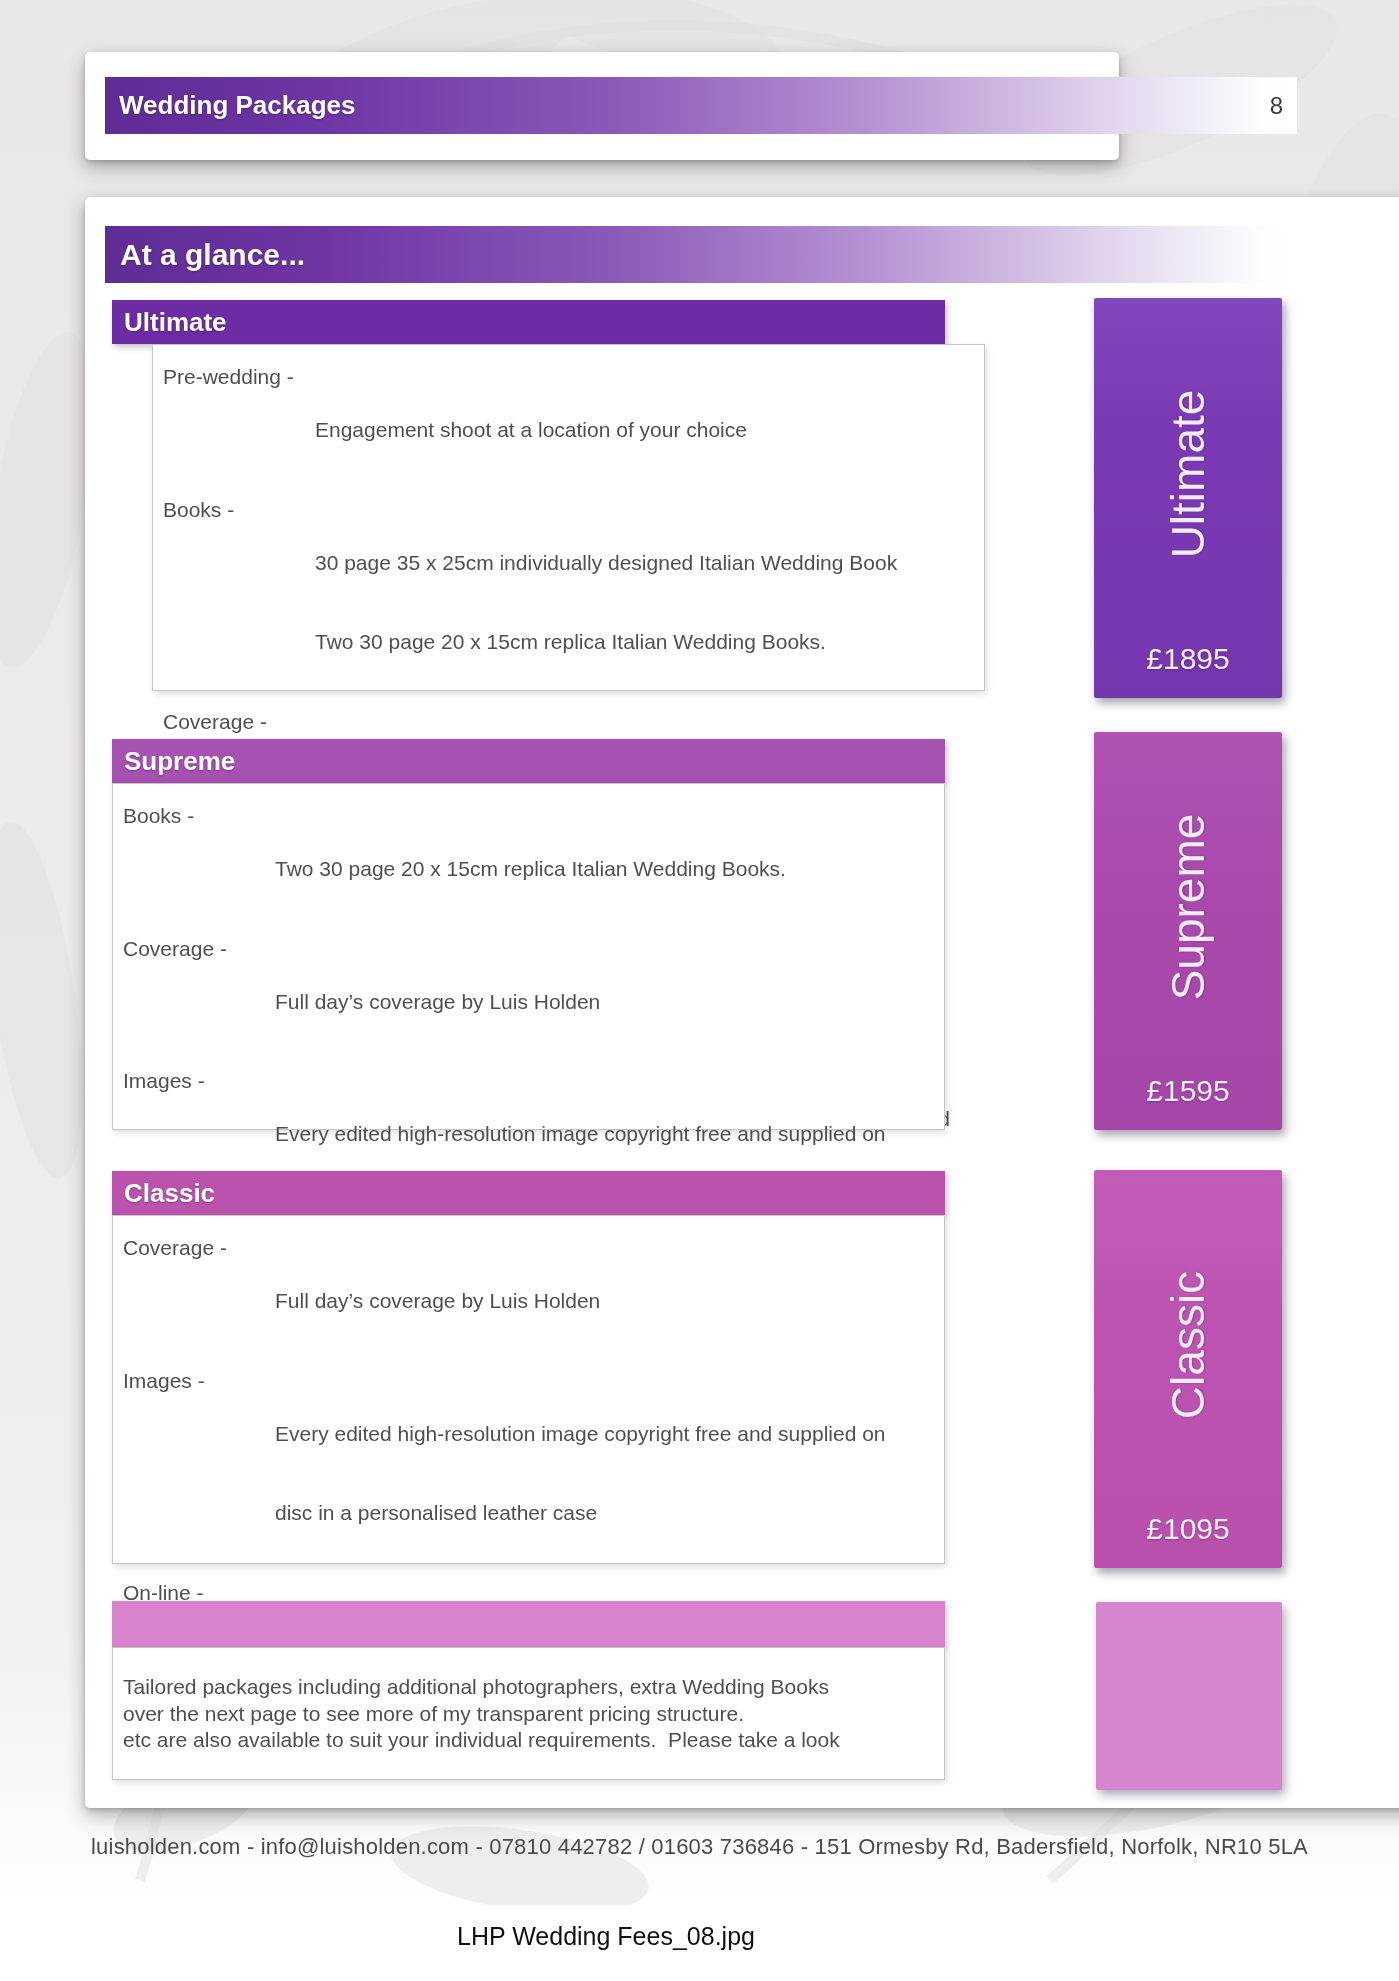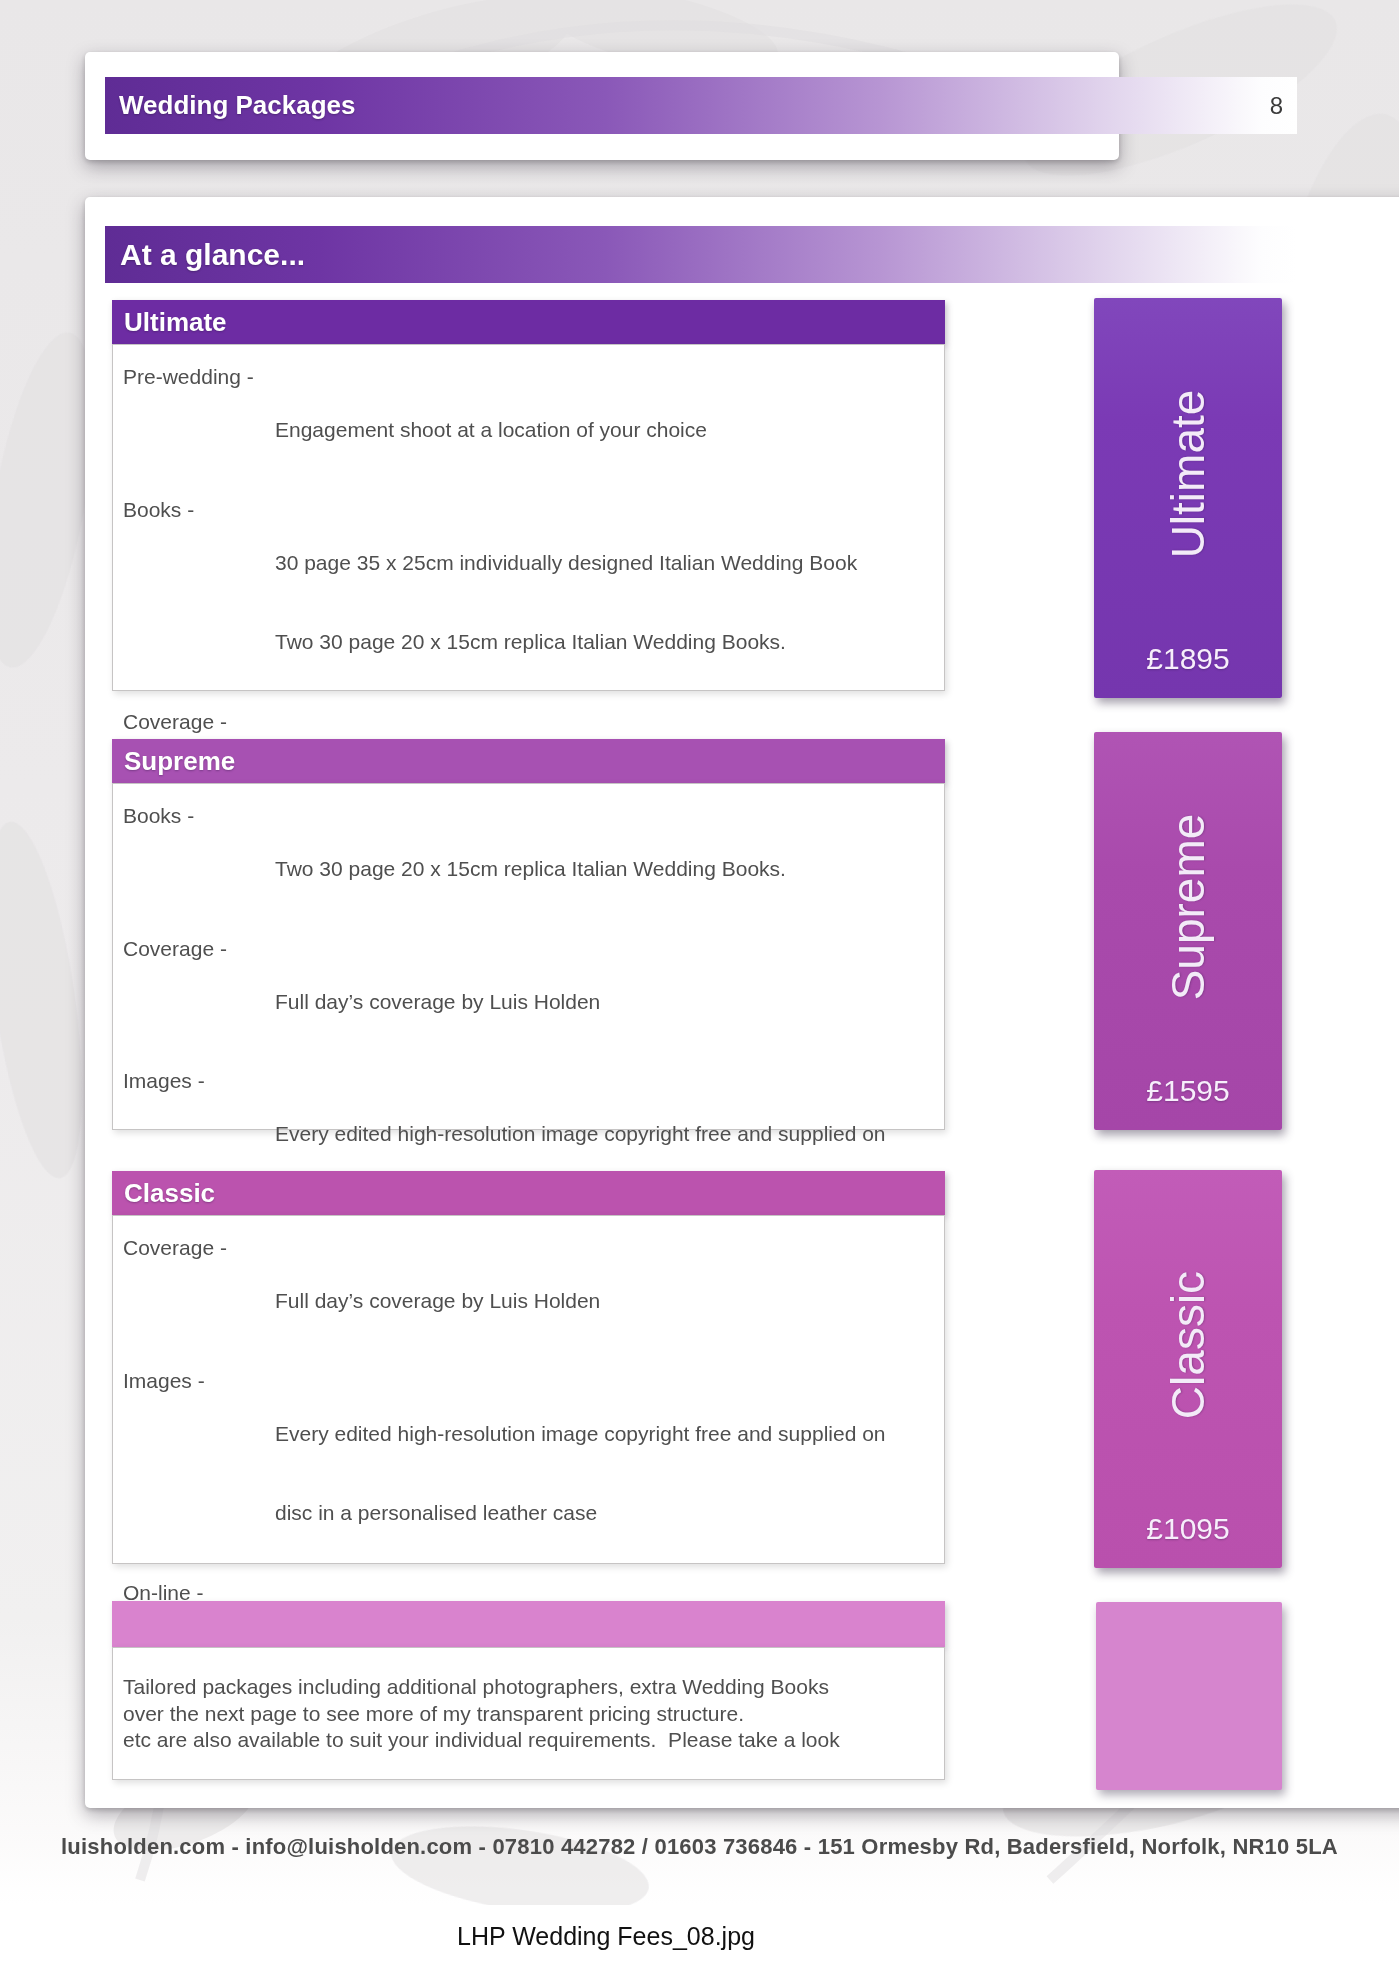--- a/index.html
+++ b/index.html
@@ -39,21 +39,21 @@
     text-shadow:0 1px 2px rgba(40,20,60,.35);
     box-shadow:2px 3px 6px rgba(60,50,70,.3);
   }
   .pkg-box{
     position:absolute;left:27px;width:833px;background:#fff;
     border:1px solid #c6c4c4;box-sizing:border-box;
     box-shadow:2px 3px 7px rgba(0,0,0,.13);
     padding:19px 8px 0 10px;
   }
   .hdr-ultimate{top:103px;background:#6d2ca3;}
-  .box-ultimate{top:147px;height:347px;}
+  .box-ultimate{top:147px;height:347px;margin-left:40px;}
   .hdr-supreme{top:542px;background:#a751b2;}
   .box-supreme{top:586px;height:347px;}
   .hdr-classic{top:974px;background:#bb53ae;}
   .box-classic{top:1018px;height:349px;}
   .pkg-row{display:flex;}
   .pkg-label{
     width:152px;flex:0 0 152px;color:#4f4f4f;font-size:21px;line-height:26.5px;
     white-space:pre-wrap;
   }
   .pkg-desc{flex:1;color:#4f4f4f;font-size:21px;line-height:26.5px;white-space:pre-wrap;}
@@ -84,21 +84,21 @@
     box-shadow:2px 3px 7px rgba(0,0,0,.13);
     padding:26px 14px 0 10px;
   }
   .note-line{color:#4f4f4f;font-size:21px;line-height:26.5px;white-space:pre-wrap;}
   .pink-square{
     position:absolute;left:1011px;top:1405px;width:186px;height:188px;
     background:#d685ce;border-radius:2px;box-shadow:3px 5px 10px rgba(55,45,70,.4);
   }
   .footer-contact{
     position:absolute;left:0;top:1834px;width:1399px;text-align:center;
-    color:#4b4b4b;font-size:22px;letter-spacing:.2px;font-weight:bold;
+    color:#4b4b4b;font-size:22px;letter-spacing:.2px;
   }
   .caption{
     position:absolute;left:0;top:1922px;width:1212px;text-align:center;
     color:#111;font-size:25px;
   }
 </style>
 </head>
 <body>
 
 <div class="photo-area">

